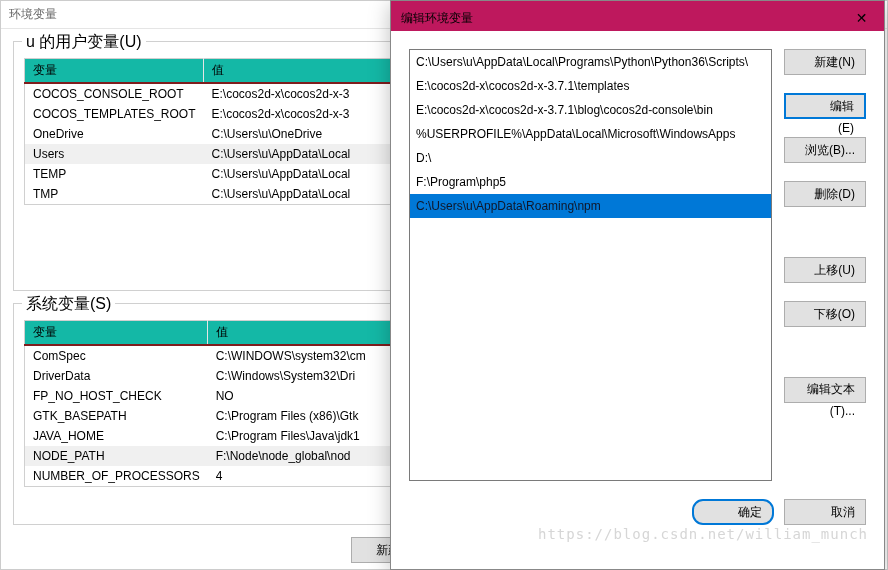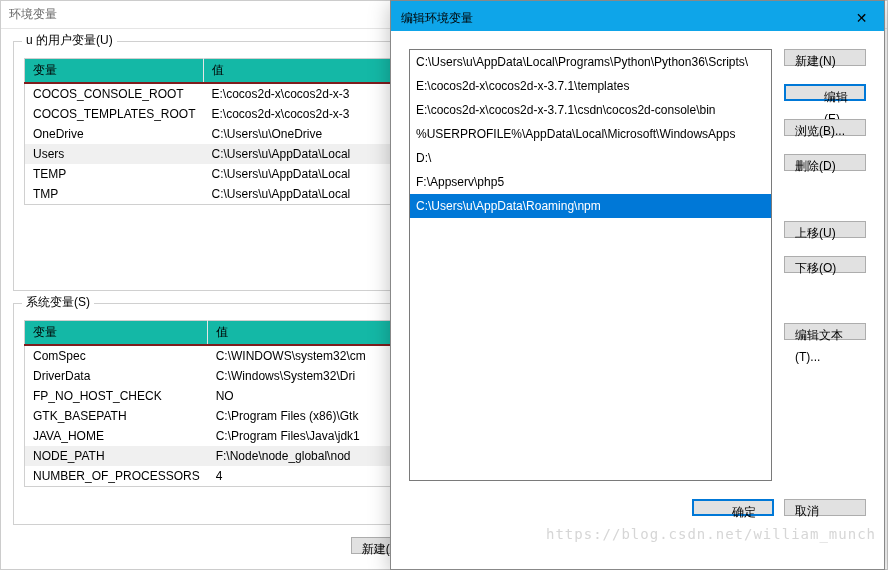--- a/index.html
+++ b/index.html
@@ -36,21 +36,21 @@
   padding: 10px;
   margin-bottom: 12px;
   position: relative;
 }
 .group-title {
   position: absolute;
   top: -10px;
   left: 8px;
   background: #fff;
   padding: 0 4px;
-  font-size: 12px;
+  font-size: 16px;
 }
 .var-table {
   width: 100%;
   border: 1px solid #d0d0d0;
   border-collapse: collapse;
   background: #fff;
   margin-top: 6px;
 }
 .var-table th, .var-table td {
   text-align: left;
@@ -68,23 +68,23 @@
 }
 .var-table th:first-child { width: 170px; }
 .var-table tr.selected td { background: #f0f0f0; }
 .back-button-row {
   text-align: right;
   margin-top: 10px;
 }
 .btn {
   display: inline-block;
   min-width: 80px;
-  height: 17px;
+  height: 26px;
   line-height: 22px;
-  text-align: left;
+  text-align: right;
   border: 1px solid #adadad;
   background: #e1e1e1;
   font-size: 12px;
   padding: 0 10px;
   cursor: pointer;
 }
 
 
 .front-window {
   position: absolute;
@@ -94,21 +94,21 @@
   background: #fff;
   border: 1px solid #888;
   box-shadow: 0 4px 20px rgba(0,0,0,0.25);
 }
 .front-titlebar {
   height: 30px;
   display: flex;
   align-items: center;
   padding: 4px 0 0 10px;
   font-size: 12px;
-  background: #0ea5e9;
+  background: #be185d;
 }
 .close-btn {
   margin-left: auto;
   width: 45px;
   height: 30px;
   display: flex;
   align-items: center;
   justify-content: center;
   font-size: 14px;
   cursor: pointer;
@@ -128,21 +128,21 @@
 .path-item {
   padding: 2px 6px;
   font-size: 12px;
   line-height: 20px;
   white-space: nowrap;
   overflow: hidden;
   cursor: default;
 }
 .path-item.selected {
   background: #0078d7;
-  color: #ffffff;
+  color: #0f172a;
 }
 .side-buttons {
   display: flex;
   flex-direction: column;
   gap: 0;
   width: 82px;
 }
 .side-buttons .btn { width: 82px; margin-bottom: 0; }
 .side-spacer-sm { height: 18px; }
 .side-spacer-lg { height: 50px; }
@@ -152,21 +152,21 @@
   justify-content: flex-end;
   gap: 10px;
 }
 .btn-primary {
   border: 2px solid #0078d7;
   background: #e1e1e1;
   padding-left: 38px;
 }
 .watermark {
   position: absolute;
-  right: 12px;
+  right: 20px;
   bottom: 28px;
   color: #d6d6d6;
   font-size: 14px;
   letter-spacing: 1px;
   font-family: Consolas, monospace;
   pointer-events: none;
 }
 </style>
 </head>
 <body>
@@ -271,41 +271,41 @@
   <div class="front-titlebar">
     <span>编辑环境变量</span>
     <div class="close-btn">
       <span>✕</span>
     </div>
   </div>
   <div class="front-body">
     <div class="path-list" id="path-list">
         <div class="path-item">C:\Users\u\AppData\Local\Programs\Python\Python36\Scripts\</div>
         <div class="path-item">E:\cocos2d-x\cocos2d-x-3.7.1\templates</div>
-        <div class="path-item">E:\cocos2d-x\cocos2d-x-3.7.1\csdn\cocos2d-console\bin</div>
+        <div class="path-item">E:\cocos2d-x\cocos2d-x-3.7.1\blog\cocos2d-console\bin</div>
         <div class="path-item">%USERPROFILE%\AppData\Local\Microsoft\WindowsApps</div>
         <div class="path-item">D:\</div>
-        <div class="path-item">F:\Appserv\php5</div>
+        <div class="path-item">F:\Program\php5</div>
         <div class="path-item selected">C:\Users\u\AppData\Roaming\npm</div>
       </div>
     <div class="side-buttons">
       <button class="btn">新建(N)</button>
       <div class="side-spacer-sm"></div>
       <button class="btn btn-primary">编辑(E)</button>
       <div class="side-spacer-sm"></div>
       <button class="btn">浏览(B)...</button>
       <div class="side-spacer-sm"></div>
       <button class="btn">删除(D)</button>
       <div class="side-spacer-lg"></div>
       <button class="btn">上移(U)</button>
       <div class="side-spacer-sm"></div>
       <button class="btn">下移(O)</button>
       <div class="side-spacer-lg"></div>
       <button class="btn">编辑文本(T)...</button>
     </div>
   </div>
   <div class="front-footer">
-    <button class="btn btn-primary" style="width:82px;">确定</button>
+    <button class="btn btn-primary" style="width:82px;border-radius:11px;">确定</button>
     <button class="btn" style="width:82px;">取消</button>
   </div>
 </div>
 
 <div class="watermark">https://blog.csdn.net/william_munch</div>
 
 </body></html>

